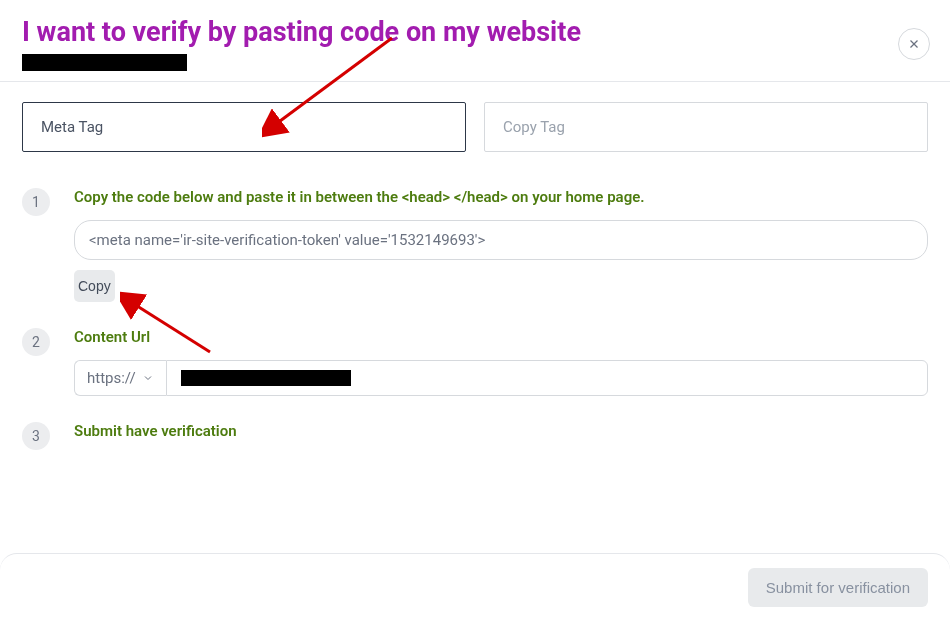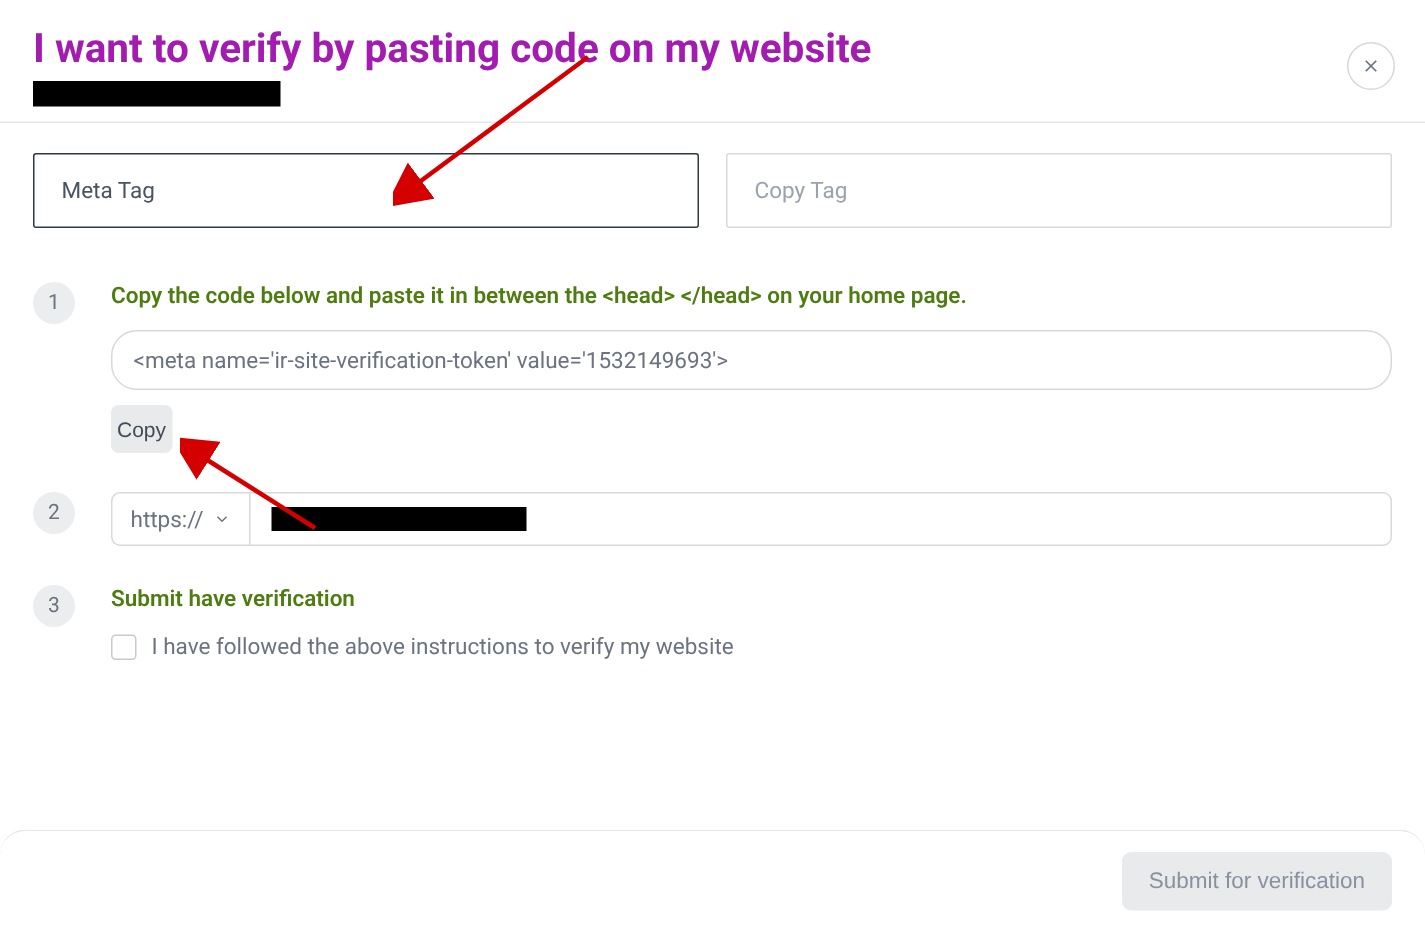--- a/index.html
+++ b/index.html
@@ -228,42 +228,39 @@
       <div class="step-content">
         <div class="step-label">Copy the code below and paste it in between the &lt;head&gt; &lt;/head&gt; on your home page.</div>
         <div class="code-box">&lt;meta name='ir-site-verification-token' value='1532149693'&gt;</div>
         <button class="copy-btn">Copy</button>
       </div>
     </div>
 
     <div class="step-row">
       <div class="step-number">2</div>
       <div class="step-content">
+        <div class="step-label">Content Url</div>
         <div class="url-row">
           <div class="protocol-select">
             <span>https://</span>
             <svg viewBox="0 0 24 24" fill="none" stroke="#6b7280" stroke-width="2">
               <polyline points="6 9 12 15 18 9"></polyline>
             </svg>
           </div>
           <div class="url-input">
             <div class="redacted-url"></div>
           </div>
         </div>
       </div>
     </div>
 
     <div class="step-row" style="margin-bottom:0">
       <div class="step-number">3</div>
       <div class="step-content">
         <div class="step-label">Submit have verification</div>
-        <div class="checkbox-row">
-          <div class="checkbox"></div>
-          <span>I have followed the above instructions to verify my website</span>
-        </div>
       </div>
     </div>
   </div>
 
   <div class="modal-footer">
     <button class="submit-btn">Submit for verification</button>
   </div>
 
   <svg class="arrow" style="left:262px; top:30px;" width="140" height="110" viewBox="0 0 140 110">
     <defs>

